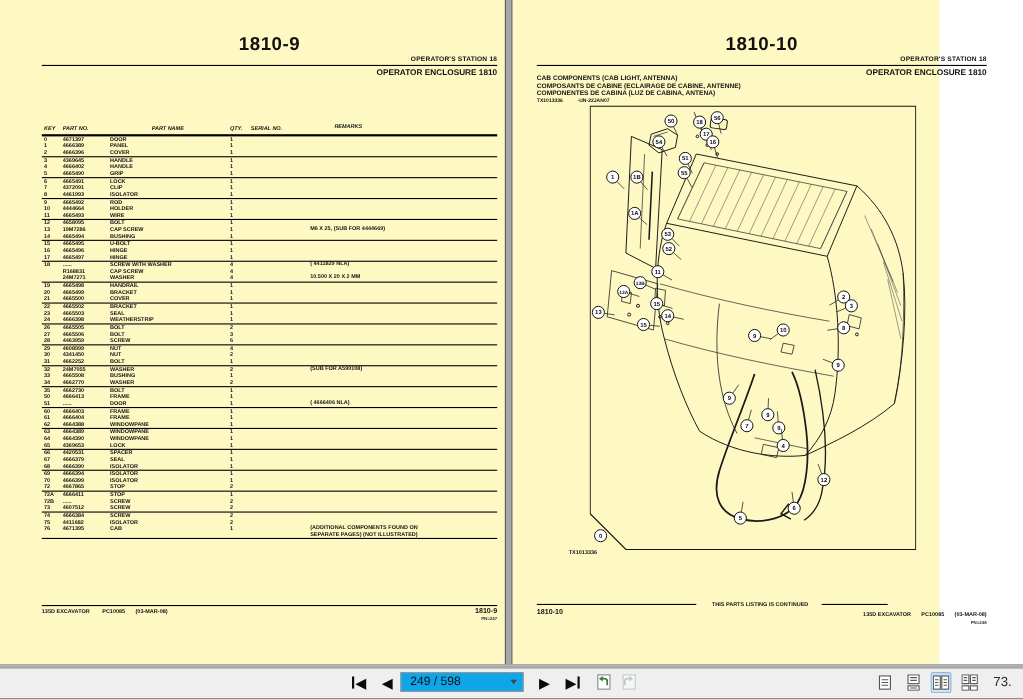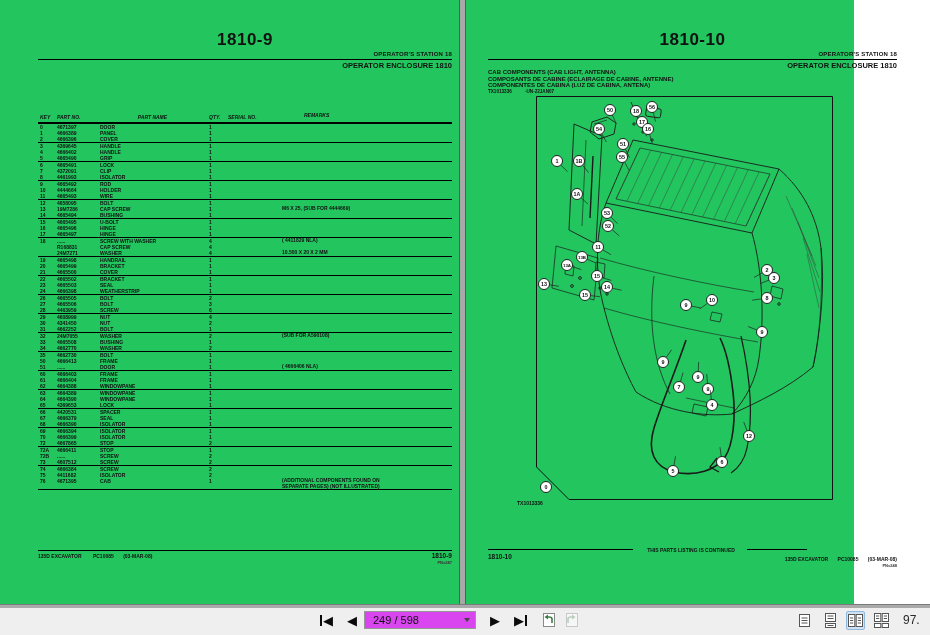--- a/index.html
+++ b/index.html
@@ -1,20 +1,20 @@
 <!DOCTYPE html>
 <html><head>
 <meta charset="utf-8">
 <style>
   html,body{margin:0;padding:0;background:#222;}
   .stage{position:relative;width:930px;height:635px;overflow:hidden;background:#fff;
          font-family:"Liberation Sans",sans-serif;color:#111;}
   .abs{position:absolute;}
   
-  .page{position:absolute;top:0;height:604px;background:#22c55e;}
+  .page{position:absolute;top:0;height:604px;background:#fef9c3;}
   .page-left{left:0;width:459px;}
   .page-gap{position:absolute;left:459px;top:0;width:7px;height:604px;background:#a8a8a8;
             border-left:1px solid #5a5a5a;border-right:1px solid #5a5a5a;box-sizing:border-box;}
   .page-right{left:466px;width:388px;}
   .pg-title{font-size:17px;font-weight:700;text-align:center;letter-spacing:.5px;}
   .hdr-small{font-size:6px;font-weight:700;text-align:right;letter-spacing:.2px;}
   .hdr-rule{border-top:1.5px solid #000;height:0;}
   .hdr-enc{font-size:7.5px;font-weight:700;text-align:right;}
   .sec-line{font-size:6px;font-weight:700;line-height:6.6px;}
   .fig-id{font-size:4.6px;font-weight:700;}
@@ -38,21 +38,21 @@
   .foot-txt{font-size:5px;font-weight:700;}
   .foot-pg{font-size:6.5px;font-weight:700;}
   .foot-pn{font-size:4px;font-weight:700;color:#333;}
   .fline{border-top:1.5px solid #000;height:0;}
   
   .toolbar{position:absolute;left:0;top:604px;width:930px;height:31px;background:#efefef;
            border-top:1px solid #7b7b7b;box-shadow:inset 0 3px 0 #aaaaaa;box-sizing:border-box;}
   .tbtn{position:absolute;display:flex;align-items:center;gap:1px;cursor:default;color:#0a0a0a;}
   .tri{font-size:13px;line-height:13px;color:#0a0a0a;}
   .bar{width:2px;height:11px;background:#0a0a0a;display:inline-block;}
-  .pagebox{position:absolute;left:364px;top:6px;width:112px;height:18px;background:#d946ef;
+  .pagebox{position:absolute;left:364px;top:6px;width:112px;height:18px;background:#0ea5e9;
            border:1px solid #979797;box-sizing:border-box;font-size:11px;line-height:16px;
            padding-left:8px;color:#111;}
   .pagebox .caret{position:absolute;right:5px;top:6px;width:0;height:0;
            border-left:3.5px solid transparent;border-right:3.5px solid transparent;border-top:4px solid #444;}
   .layout-btn{position:absolute;top:6px;width:19px;height:19px;display:flex;align-items:center;justify-content:center;}
   .layout-btn.sel{background:#cfe3f5;border:1px solid #8fb9dd;border-radius:2px;box-sizing:border-box;}
   .zoomtxt{position:absolute;left:903px;top:8px;font-size:12px;color:#2b2b2b;}
 </style>
 </head>
 <body>
@@ -806,15 +806,15 @@
     </div>
     <div class="layout-btn" style="left:872px;">
       <svg width="15" height="15" viewBox="0 0 15 15">
         <rect x="0.5" y="0.5" width="6.3" height="8" fill="#fff" stroke="#555"></rect>
         <rect x="8.2" y="0.5" width="6.3" height="8" fill="#fff" stroke="#555"></rect>
         <rect x="0.5" y="10.5" width="6.3" height="4" fill="#fff" stroke="#555"></rect>
         <rect x="8.2" y="10.5" width="6.3" height="4" fill="#fff" stroke="#555"></rect>
         <path d="M2,3 h3.2 M2,5.5 h3.2 M9.8,3 h3.2 M9.8,5.5 h3.2" stroke="#555"></path>
       </svg>
     </div>
-    <div class="zoomtxt">97.</div>
+    <div class="zoomtxt">73.</div>
   </div>
 </div>
 
 </body></html>

